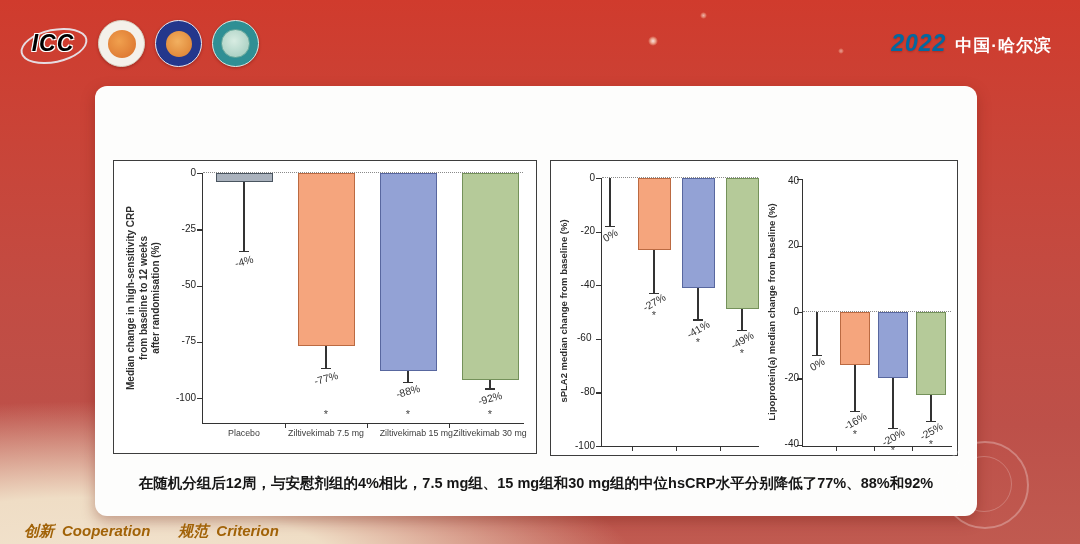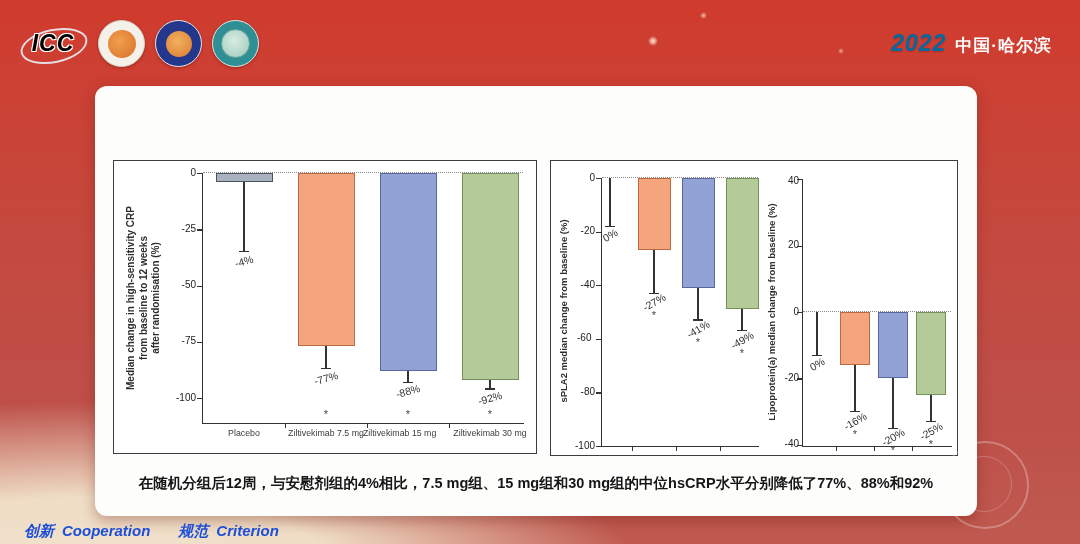--- a/index.html
+++ b/index.html
@@ -108,21 +108,21 @@
       <div style="position: absolute; left: 211.4px; top: 185.25px; width: 1.2px; height: 22.5px; background: rgb(51, 51, 51);"></div>
       <div style="position: absolute; left: 207px; top: 207.15px; width: 10px; height: 1.2px; background: rgb(51, 51, 51);"></div>
       <div style="position: absolute; left: 190px; top: 210.75px; width: 44px; text-align: center; font-size: 10.5px; color: rgb(51, 51, 51); transform: rotate(-15deg);">-77%</div>
       <div style="position: absolute; left: 206px; top: 247px; width: 12px; text-align: center; font-size: 11px; color: rgb(68, 68, 68);">*</div>
       <div style="position: absolute; left: 167px; top: 267px; width: 90px; text-align: center; font-size: 8.8px; color: rgb(60, 60, 60); white-space: nowrap;">Ziltivekimab 7.5 mg</div>
       <div style="position: absolute; left: 265.5px; top: 12px; width: 57px; height: 198px; background: rgb(147, 162, 213); border: 1.3px solid rgb(88, 103, 159); box-sizing: border-box;"></div>
       <div style="position: absolute; left: 293.4px; top: 210px; width: 1.2px; height: 11.25px; background: rgb(51, 51, 51);"></div>
       <div style="position: absolute; left: 289px; top: 220.65px; width: 10px; height: 1.2px; background: rgb(51, 51, 51);"></div>
       <div style="position: absolute; left: 272px; top: 224.25px; width: 44px; text-align: center; font-size: 10.5px; color: rgb(51, 51, 51); transform: rotate(-15deg);">-88%</div>
       <div style="position: absolute; left: 288px; top: 247px; width: 12px; text-align: center; font-size: 11px; color: rgb(68, 68, 68);">*</div>
-      <div style="position: absolute; left: 249px; top: 267px; width: 90px; text-align: left; font-size: 8.8px; color: rgb(60, 60, 60); white-space: nowrap;">Ziltivekimab 15 mg</div>
+      <div style="position: absolute; left: 249px; top: 267px; width: 90px; text-align: right; font-size: 8.8px; color: rgb(60, 60, 60); white-space: nowrap;">Ziltivekimab 15 mg</div>
       <div style="position: absolute; left: 347.5px; top: 12px; width: 57px; height: 207px; background: rgb(181, 202, 153); border: 1.3px solid rgb(116, 145, 90); box-sizing: border-box;"></div>
       <div style="position: absolute; left: 375.4px; top: 219px; width: 1.2px; height: 9px; background: rgb(51, 51, 51);"></div>
       <div style="position: absolute; left: 371px; top: 227.4px; width: 10px; height: 1.2px; background: rgb(51, 51, 51);"></div>
       <div style="position: absolute; left: 354px; top: 231px; width: 44px; text-align: center; font-size: 10.5px; color: rgb(51, 51, 51); transform: rotate(-15deg);">-92%</div>
       <div style="position: absolute; left: 370px; top: 247px; width: 12px; text-align: center; font-size: 11px; color: rgb(68, 68, 68);">*</div>
       <div style="position: absolute; left: 331px; top: 267px; width: 90px; text-align: center; font-size: 8.8px; color: rgb(60, 60, 60); white-space: nowrap;">Ziltivekimab 30 mg</div>
     </div>
   <div class="chart-box2">
     <div class="subchart" id="chart1">
         <div style="position: absolute; left: -118px; top: 130px; width: 262px; height: 40px; transform: rotate(-90deg); display: flex; align-items: center; justify-content: center; text-align: center; font-size: 9.5px; font-weight: 600; color: rgb(47, 47, 47); line-height: 1.25; white-space: pre-line;">sPLA2 median change from baseline (%)</div>
@@ -201,21 +201,21 @@
         <div style="position: absolute; left: 159px; top: 276.56px; width: 12px; text-align: center; font-size: 11px; color: rgb(68, 68, 68);">*</div>
       </div>
   </div>
   <div class="note">在随机分组后12周，与安慰剂组的4%相比，7.5 mg组、15 mg组和30 mg组的中位hsCRP水平分别降低了77%、88%和92%</div>
 </div>
 
 <div class="watermark">
     <div class="inner"></div>
   </div>
 
-<div class="footer" style="color: #1d4ed8;">
+<div class="footer" style="color: #a16207;">
   <div class="footer-pair">
     <span>创新</span>
     <span>Cooperation</span>
   </div>
   <div class="footer-pair">
     <span>规范</span>
     <span>Criterion</span>
   </div>
 </div>
 

